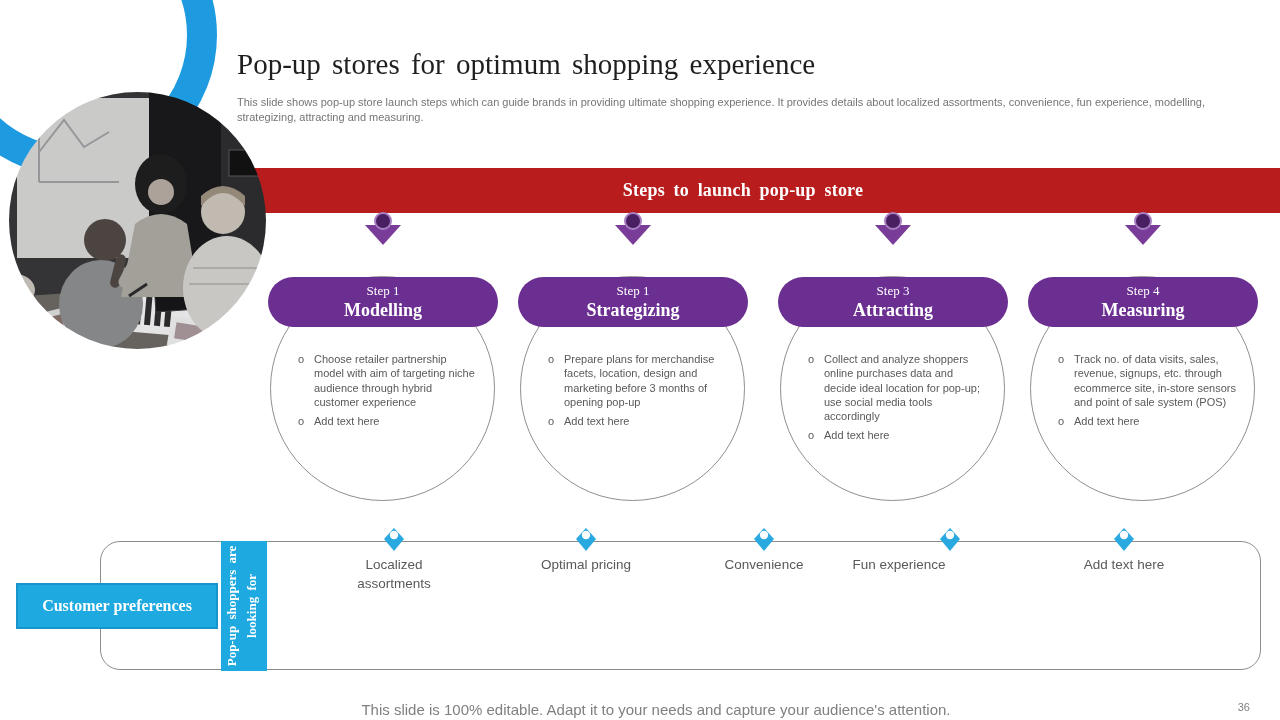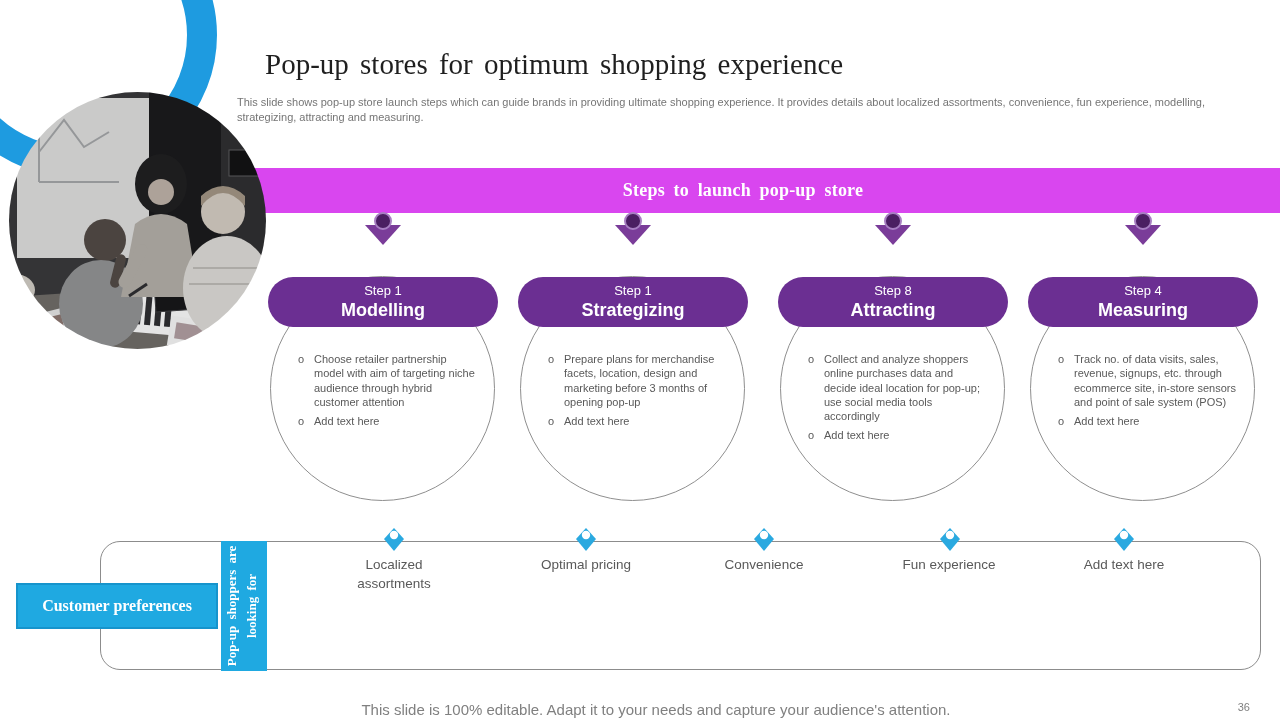--- a/index.html
+++ b/index.html
@@ -3,57 +3,57 @@
 <meta charset="utf-8">
 <style>
   html,body{margin:0;padding:0;}
   body{width:1280px;height:720px;background:#f2f2f2;font-family:"Liberation Sans",sans-serif;}
   .slide{position:relative;width:1280px;height:720px;background:#ffffff;overflow:hidden;}
 
   
   .decor-ring{position:absolute;left:0;top:0;z-index:1;}
 
   
-  .banner{position:absolute;left:230px;top:168px;width:1050px;height:45px;background:#d946ef;z-index:2;
+  .banner{position:absolute;left:230px;top:168px;width:1050px;height:45px;background:#b91c1c;z-index:2;
           display:flex;align-items:center;justify-content:center;}
   .banner-title{font-family:"Liberation Serif",serif;font-weight:bold;color:#ffffff;font-size:18px;word-spacing:4px;letter-spacing:.2px;padding-right:24px;}
 
   
   .photo-circle{position:absolute;left:9px;top:92px;width:257px;height:257px;border-radius:50%;overflow:hidden;z-index:3;}
   .photo-circle svg{display:block;filter:saturate(.35) brightness(.95) contrast(.98);}
 
   
   .step-arrow{position:absolute;top:211px;width:40px;height:36px;z-index:2;}
 
   
   .step{position:absolute;top:276px;width:230px;z-index:2;}
   .step-circle{position:absolute;left:2px;top:0;width:225px;height:225px;border:1px solid #8f8f8f;border-radius:50%;background:#ffffff;box-sizing:border-box;}
   .step-pill{position:absolute;left:0;top:1px;width:230px;height:50px;border-radius:25px;background:#6B2F92;
-             display:flex;flex-direction:column;align-items:center;justify-content:center;color:#fff;}
+             display:flex;flex-direction:column;align-items:center;justify-content:center;color:#fff;font-family:Liberation Serif, serif;}
   .step-label{font-size:13px;line-height:1.25;}
   .step-name{font-size:18px;font-weight:bold;line-height:1.25;}
   .step-bullets{position:absolute;left:30px;top:76px;width:178px;}
   .bullet{display:flex;font-size:11px;color:#595959;line-height:1.3;margin-bottom:5px;}
   .bullet .marker{width:16px;flex:0 0 16px;color:#595959;}
   .bullet .btext{width:162px;}
 
   
   .pref-box{position:absolute;left:100px;top:541px;width:1161px;height:129px;border:1px solid #8c8c8c;border-radius:20px;background:#ffffff;z-index:1;box-sizing:border-box;}
   .pref-bar{position:absolute;left:221px;top:541px;width:46px;height:130px;background:#1FA9E1;z-index:2;}
   .pref-bar-label{position:absolute;left:50%;top:50%;width:124px;height:44px;transform:translate(-50%,-50%) rotate(-90deg);
                   font-family:"Liberation Serif",serif;font-weight:bold;color:#ffffff;font-size:13px;line-height:1.55;
                   text-align:center;word-spacing:3px;}
   .pref-button{position:absolute;left:16px;top:583px;width:202px;height:46px;background:#1FA9E1;border:2px solid #1694CC;border-radius:0;z-index:3;
                display:flex;align-items:center;justify-content:center;box-sizing:border-box;}
   .pref-button-label{font-family:"Liberation Serif",serif;font-weight:bold;color:#ffffff;font-size:16px;}
   .diamond{position:absolute;top:527px;width:22px;height:25px;z-index:3;}
   .pref-item{position:absolute;top:556px;width:130px;text-align:center;font-size:13.5px;color:#595959;line-height:1.4;z-index:2;}
 
   
-  .title{position:absolute;left:237px;top:48px;font-family:"Liberation Serif",serif;font-size:29px;color:#1f1f1f;word-spacing:4px;z-index:2;margin-left:28px;}
+  .title{position:absolute;left:237px;top:48px;font-family:"Liberation Serif",serif;font-size:29px;color:#1f1f1f;word-spacing:4px;z-index:2;}
   .subtitle{position:absolute;left:237px;top:95px;width:1003px;font-size:11px;color:#757575;line-height:1.35;z-index:2;}
 
   
   .footer{position:absolute;left:16px;top:701px;width:1280px;text-align:center;font-size:15px;color:#808080;}
   .page-num{position:absolute;right:30px;top:701px;font-size:11px;color:#808080;}
 </style>
 </head>
 <body>
 
 <div class="slide">
@@ -142,21 +142,21 @@
 
   <div class="step" style="left:268px">
     <div class="step-circle"></div>
     <div class="step-pill">
       <span class="step-label">Step 1</span>
       <span class="step-name">Modelling</span>
     </div>
     <div class="step-bullets">
       <div class="bullet">
           <span class="marker">o</span>
-          <span class="btext">Choose retailer partnership model with aim of targeting niche audience through hybrid customer attention</span>
+          <span class="btext">Choose retailer partnership model with aim of targeting niche audience through hybrid customer experience</span>
         </div>
       <div class="bullet">
           <span class="marker">o</span>
           <span class="btext">Add text here</span>
         </div>
     </div>
   </div>
 
   <div class="step" style="left:518px">
     <div class="step-circle"></div>
@@ -172,21 +172,21 @@
       <div class="bullet">
           <span class="marker">o</span>
           <span class="btext">Add text here</span>
         </div>
     </div>
   </div>
 
   <div class="step" style="left:778px">
     <div class="step-circle"></div>
     <div class="step-pill">
-      <span class="step-label">Step 8</span>
+      <span class="step-label">Step 3</span>
       <span class="step-name">Attracting</span>
     </div>
     <div class="step-bullets">
       <div class="bullet">
           <span class="marker">o</span>
           <span class="btext">Collect and analyze shoppers online purchases data and decide ideal location for pop-up; use social media tools accordingly</span>
         </div>
       <div class="bullet">
           <span class="marker">o</span>
           <span class="btext">Add text here</span>
@@ -237,19 +237,19 @@
       <circle cx="11" cy="8" r="4.2" fill="#ffffff"></circle>
   </svg>
   <svg class="diamond" style="left:1113px">
     <path d="M11 1 L21 12 L11 24 L1 12 Z" fill="#2AA9E0"></path>
       <circle cx="11" cy="8" r="4.2" fill="#ffffff"></circle>
   </svg>
 
   <div class="pref-item" style="left:329px">Localized assortments</div>
   <div class="pref-item" style="left:521px">Optimal pricing</div>
   <div class="pref-item" style="left:699px">Convenience</div>
-  <div class="pref-item" style="left:884px">Fun experience</div>
+  <div class="pref-item" style="left:834px">Fun experience</div>
   <div class="pref-item" style="left:1059px">Add text here</div>
 
   <div class="footer">This slide is 100% editable. Adapt it to your needs and capture your audience's attention.</div>
   <div class="page-num">36</div>
 
 </div>
 
 </body></html>

